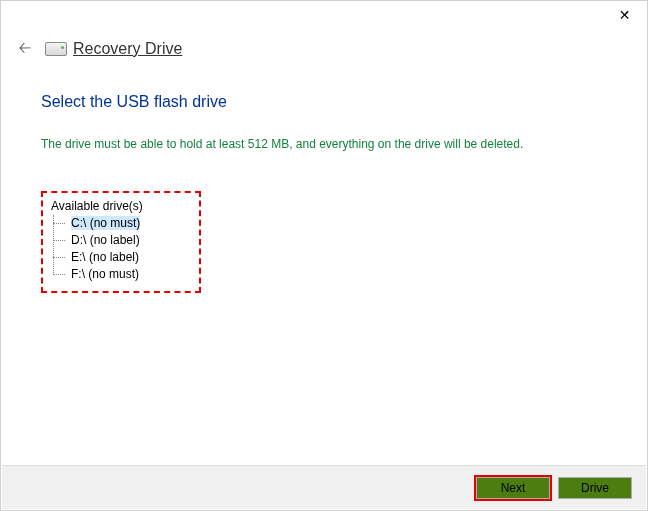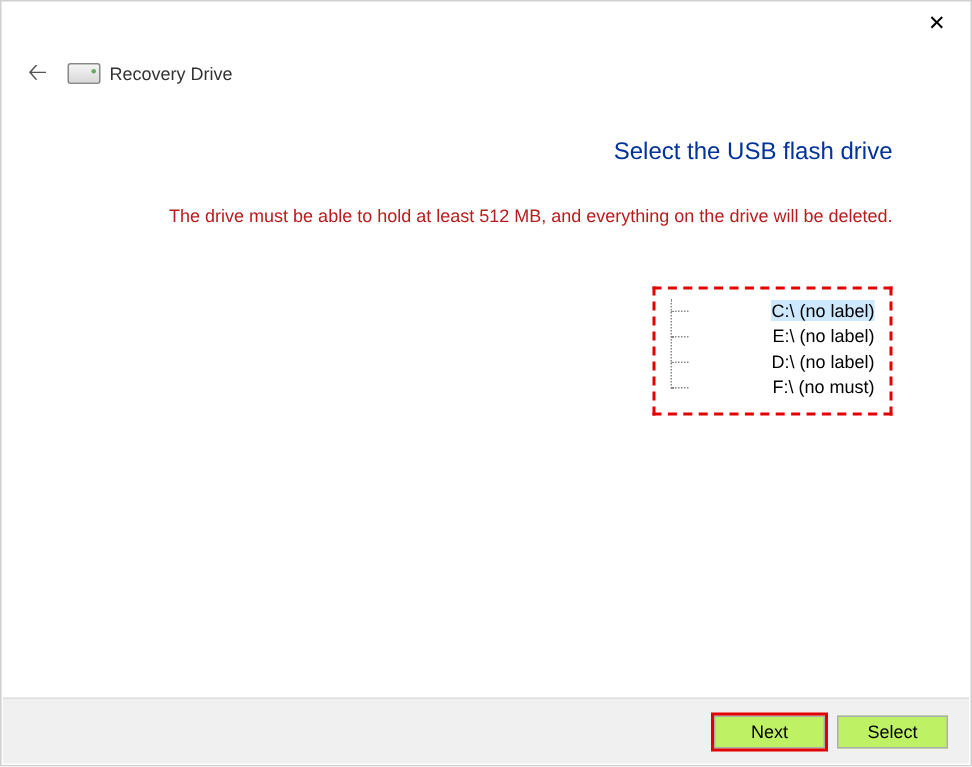--- a/index.html
+++ b/index.html
@@ -66,36 +66,36 @@
     content: "";
     position: absolute;
     right: 2px;
     top: 3px;
     width: 3px;
     height: 3px;
     background: #6a6;
     border-radius: 50%;
   }
   .header-title {
-    font-size: 12px;
+    font-size: 16px;
     color: #333;
+    text-decoration: underline;
   }
   .content {
-    padding: 14px 52px 0 40px;
-    text-align: right;
+    padding: 14px 24px 0 40px;
   }
   .page-heading {
     color: #003399;
     font-size: 16px;
     font-weight: normal;
     margin: 16px 0 26px 0;
   }
   .instruction {
     font-size: 12px;
-    color: #b91c1c;
+    color: #15803d;
     margin-bottom: 40px;
   }
   .tree-wrap {
     border: 2px dashed #e30000;
     padding: 6px 10px 8px 6px;
     display: inline-block;
     min-width: 140px;
   }
   .tree-root {
     font-size: 12px;
@@ -144,21 +144,21 @@
     border-top: 1px solid #ddd;
     display: flex;
     justify-content: flex-end;
     align-items: center;
     padding-right: 14px;
     box-sizing: border-box;
   }
   .btn {
     min-width: 74px;
     height: 22px;
-    background: #bef264;
+    background: #4d7c0f;
     border: 1px solid #adadad;
     font-size: 12px;
     font-family: inherit;
     cursor: pointer;
     margin-left: 8px;
     padding: 0 10px;
   }
   .btn-hl {
     outline: 2px solid #e30000;
     outline-offset: 0;
@@ -181,27 +181,28 @@
     </div>
     <div class="drive-icon"></div>
     <div class="header-title">Recovery Drive</div>
   </div>
 
   <div class="content">
     <div class="page-heading">Select the USB flash drive</div>
     <div class="instruction">The drive must be able to hold at least 512 MB, and everything on the drive will be deleted.</div>
 
     <div class="tree-wrap">
+      <div class="tree-root">Available drive(s)</div>
       <ul class="tree-children" id="tree-children">
-          <li class="tree-item selected"><span class="lbl">C:\ (no label)</span></li>
+          <li class="tree-item selected"><span class="lbl">C:\ (no must)</span></li>
+          <li class="tree-item"><span class="lbl">D:\ (no label)</span></li>
           <li class="tree-item"><span class="lbl">E:\ (no label)</span></li>
-          <li class="tree-item"><span class="lbl">D:\ (no label)</span></li>
           <li class="tree-item"><span class="lbl">F:\ (no must)</span></li>
         </ul>
     </div>
   </div>
 
   <div class="footer">
     <button class="btn btn-hl">Next</button>
-    <button class="btn">Select</button>
+    <button class="btn">Drive</button>
   </div>
 
 </div>
 
 </body></html>

